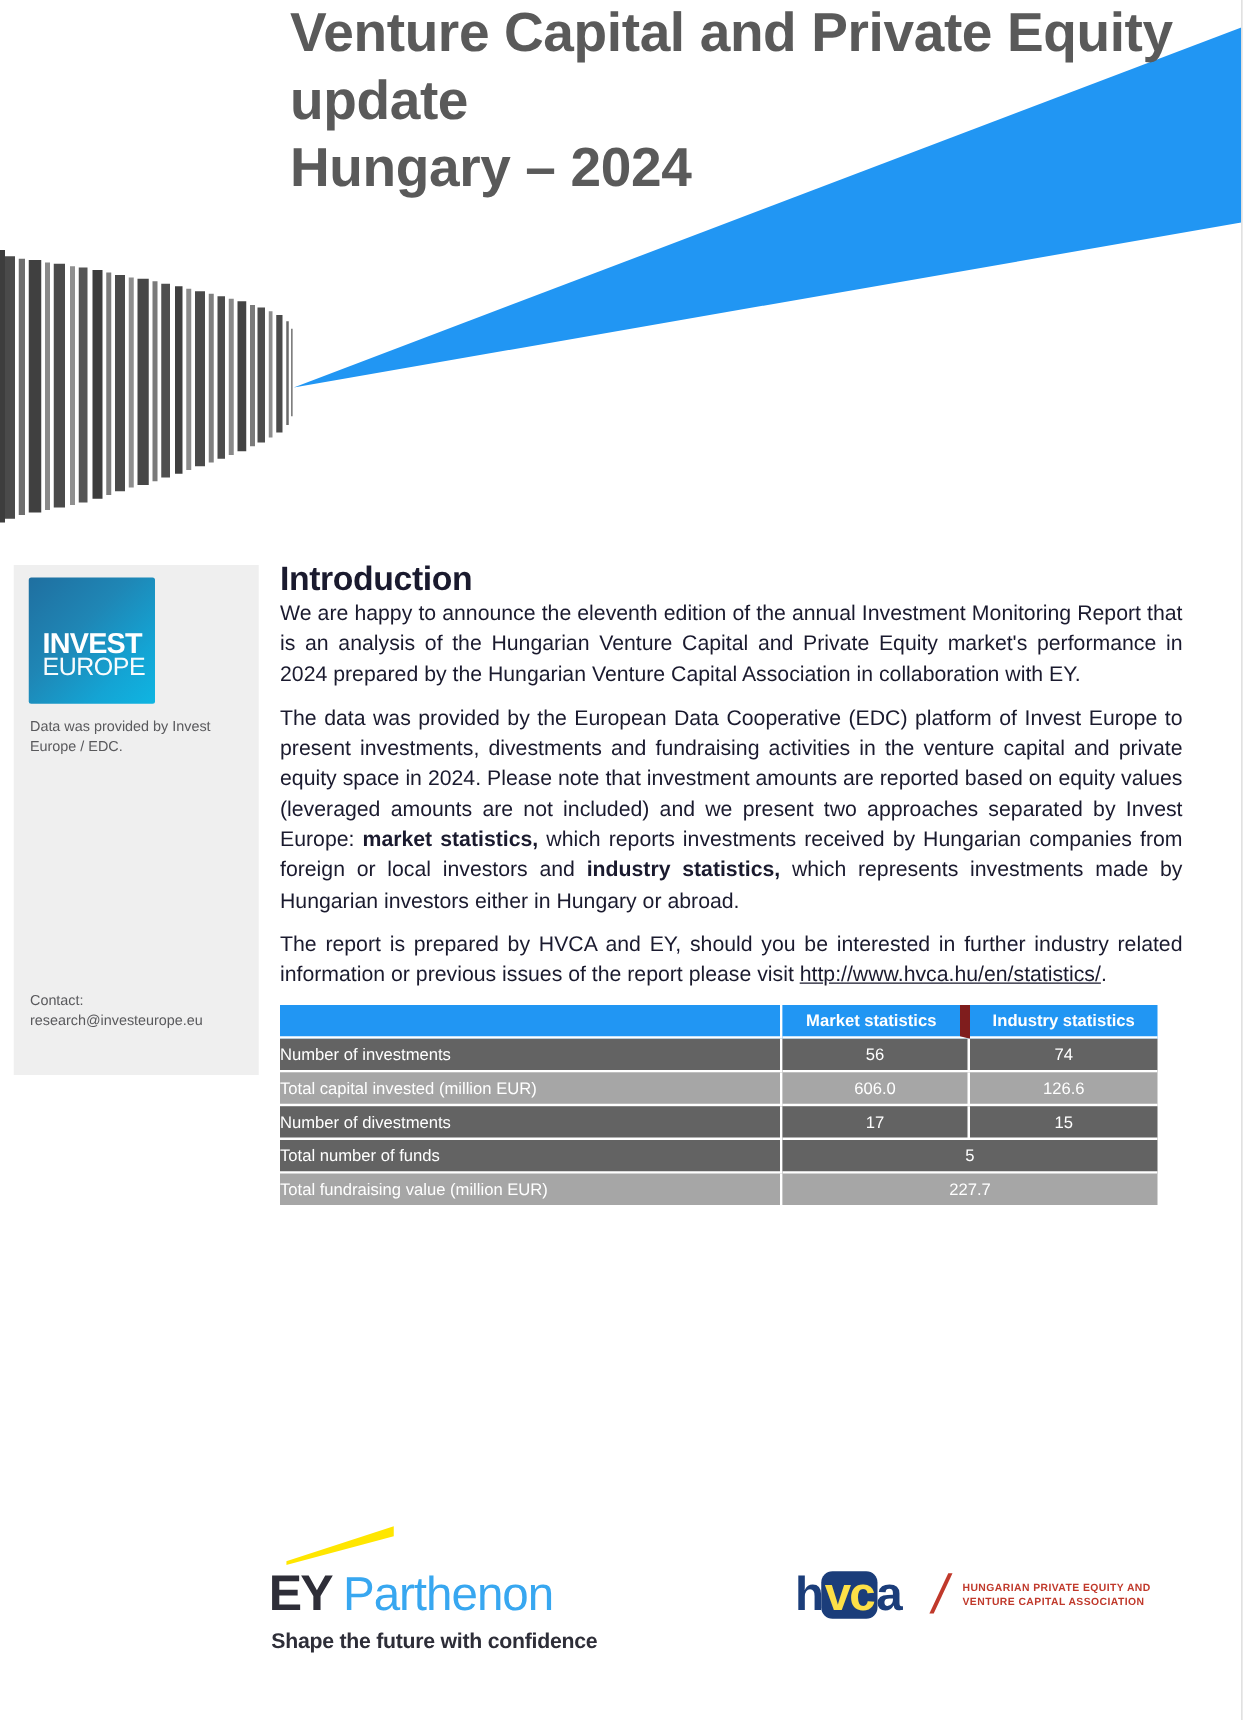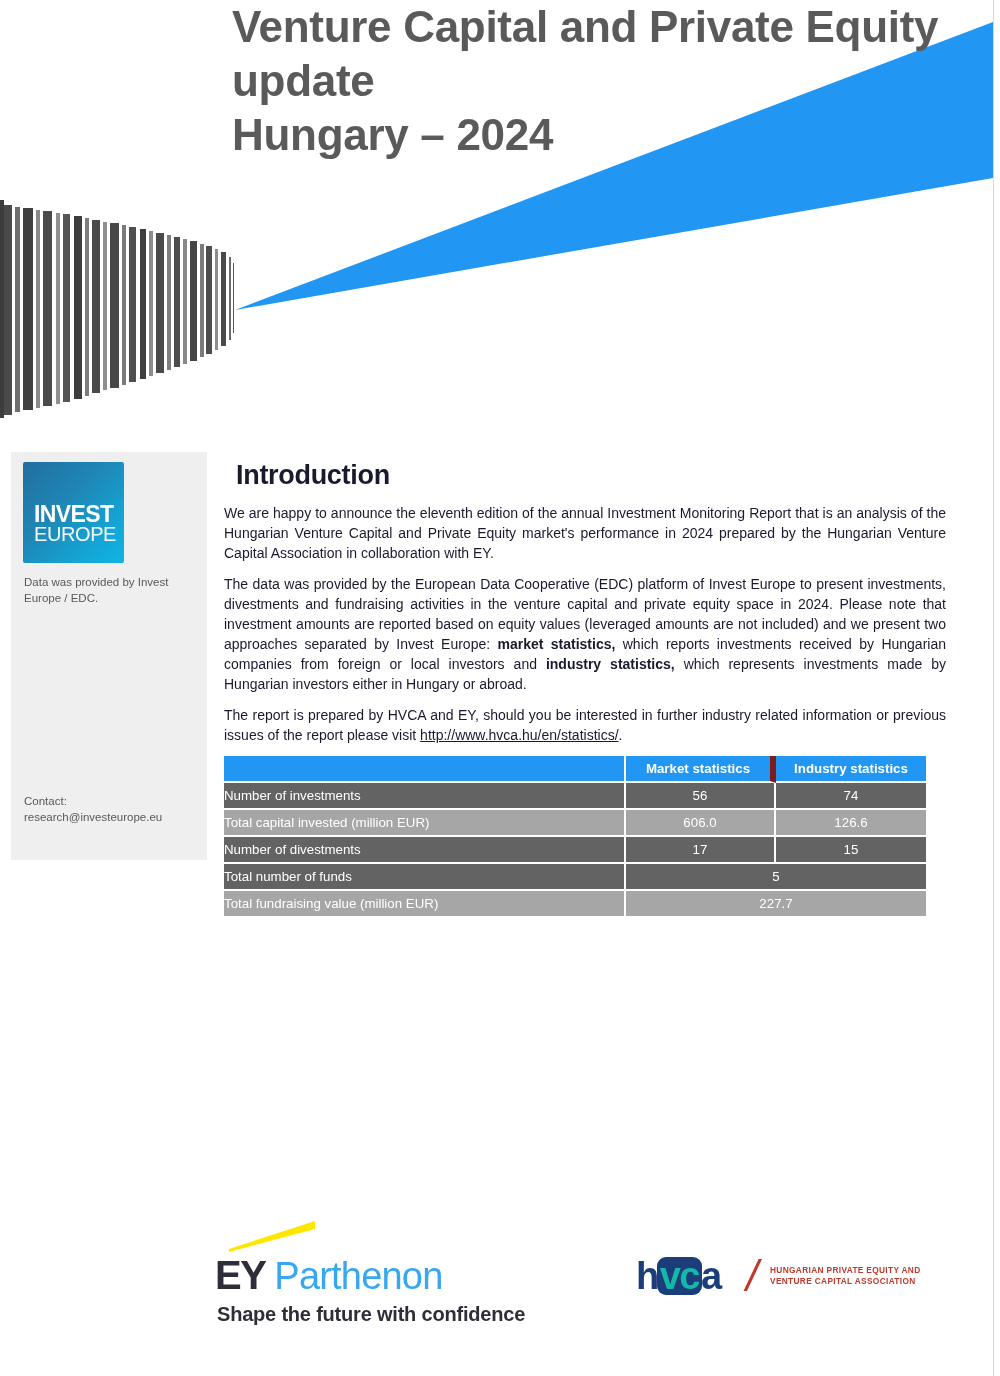--- a/index.html
+++ b/index.html
@@ -108,31 +108,31 @@
   .side-p3 { top: 341px; }
 
   
   .main {
     position: absolute;
     left: 224px;
     top: 448px;
     width: 722px;
   }
   h1.section-title {
-    margin: 12px;
+    margin: 0;
     font-size: 27px;
     font-weight: bold;
     color: #1a1a2e;
     letter-spacing: -0.3px;
     font-family: "Liberation Sans", sans-serif;
   }
   .intro-title { margin-bottom: 12px; }
   p.body {
     margin: 0 0 11px 0;
-    font-size: 14px;
+    font-size: 17px;
     line-height: 1.43;
     color: #1a1a2e;
     text-align: justify;
   }
   p.body b { font-weight: bold; }
   a.link {
     color: #1a1a2e;
     text-decoration: underline;
   }
 
@@ -159,21 +159,21 @@
   }
   th.blank-head, th.col-head {
     background: #2196f3;
     font-weight: bold;
     height: 36px;
     border-bottom: 2px solid #ffffff;
   }
   th.blank-head { border-right: 2px solid #ffffff; }
   th.col-head {
     text-align: center;
-    border-right: 6px solid #7f1d1d;
+    border-right: 8px solid #7f1d1d;
     font-size: 13.3px;
   }
   th.col-head:last-child { border-right: none; }
   td.row-label {
     text-align: left;
     padding-left: 5px;
     border-right: 2px solid #ffffff;
     font-weight: normal;
   }
   td.val {
@@ -217,21 +217,21 @@
     font-size: 38px;
     font-weight: normal;
     color: #38a7f0;
     letter-spacing: -0.8px;
     margin-left: 9px;
   }
   .ey-tagline {
     position: absolute;
     left: 6px;
     top: 84px;
-    font-size: 20px;
+    font-size: 17px;
     font-weight: bold;
     color: #2e2e38;
     letter-spacing: -0.2px;
     white-space: nowrap;
   }
 
   .hvca-logo {
     position: absolute;
     left: 636px;
     top: 52px;
@@ -244,21 +244,21 @@
     white-space: nowrap;
     font-size: 38px;
     font-weight: bold;
     color: #1b3d7a;
     letter-spacing: -1.5px;
     line-height: 1;
   }
   .hvca-vc-box {
     display: inline-block;
     background: #1b3d7a;
-    color: #14b8a6;
+    color: #fde047;
     border-radius: 9px;
     padding: 0 3px;
     margin: 0 -1px;
   }
   .hvca-slash {
     position: absolute;
     left: 110px;
     top: -3px;
     font-size: 44px;
     color: #c0392b;

